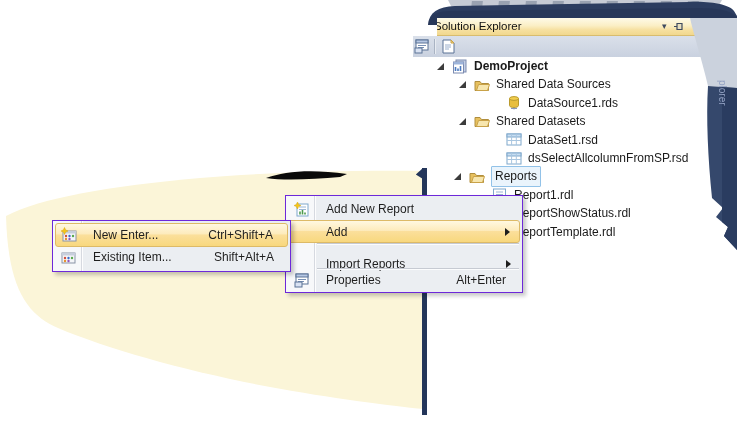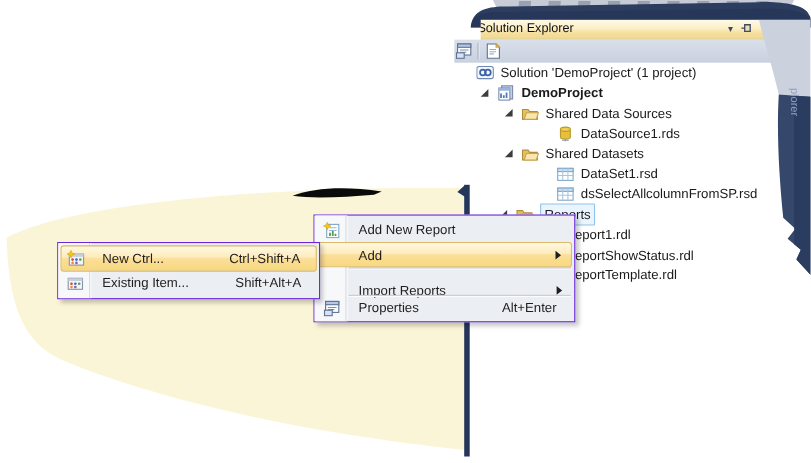--- a/index.html
+++ b/index.html
@@ -116,30 +116,20 @@
     <svg width="16" height="16">
       <path d="M3 1 h8 l3 3 v10 h-11 z" fill="#FFFFFF" stroke="#5A7396"></path>
       <path d="M11 1 l3 3 h-3 z" fill="#F2D77E" stroke="#C9A248"></path>
       <path d="M5 6 h6 M5 8 h6 M5 10 h4" stroke="#9AAECB"></path>
     </svg>
   </div>
 </div>
 
 <div id="tree">
 
-  <div class="trow" style="padding-left:20px">
-    <span class="ticon">
-      <svg width="16" height="14">
-          <rect x="0.5" y="1.5" width="15" height="11" rx="2" fill="#F4F7FB" stroke="#6C87B4"></rect>
-      <circle cx="6" cy="7" r="2.6" fill="none" stroke="#3C62A8" stroke-width="1.6"></circle>
-      <circle cx="10.5" cy="7" r="2.6" fill="none" stroke="#3C62A8" stroke-width="1.6"></circle>
-        </svg>
-    </span>
-    <span class="tlabel">Solution 'DemoProject' (1 project)</span>
-  </div>
 
   <div class="trow" style="padding-left:24px">
     <span class="arrow"></span>
     <span class="ticon">
       <svg width="16" height="15">
           <rect x="4" y="1" width="10" height="12" fill="#C4D0E6" stroke="#7C8BB0"></rect>
       <rect x="1.5" y="3" width="10" height="11" fill="#FFFFFF" stroke="#7C8BB0"></rect>
       <rect x="1.5" y="3" width="10" height="2.5" fill="#9DB4DA"></rect>
       <path d="M3.5 8 v4 M6 9.5 v2.5 M8.5 7 v5" stroke="#4C7AC0" stroke-width="1.6"></path>
         </svg>
@@ -303,21 +293,21 @@
         <rect x="3" y="4" width="13" height="10" fill="#F4F5F8" stroke="#8A93A6"></rect>
         <rect x="3" y="4" width="13" height="2.5" fill="#C7CEDC"></rect>
         <circle cx="6" cy="9" r="1.2" fill="#D04A3A"></circle>
           <circle cx="9.5" cy="9" r="1.2" fill="#3A6CC8"></circle>
         <circle cx="13" cy="9" r="1.2" fill="#58A84C"></circle>
           <circle cx="6" cy="12" r="1.2" fill="#E8902C"></circle>
         <circle cx="9.5" cy="12" r="1.2" fill="#9456B8"></circle>
         <path d="M4.5 0.5 L5.6 2.9 L8 4 L5.6 5.1 L4.5 7.5 L3.4 5.1 L1 4 L3.4 2.9 Z" fill="#F5C518" stroke="#D9A40E" stroke-width="0.5"></path>
       </svg>
     </span>
-    <span class="mlabel">New Ctrl...</span>
+    <span class="mlabel">New Enter...</span>
     <span class="mshortcut">Ctrl+Shift+A</span>
   </div>
 
   <div class="mitem" style="top:25px;height:22px">
     <span class="micon">
       <svg width="18" height="17">
         <rect x="3" y="4" width="13" height="10" fill="#F4F5F8" stroke="#8A93A6"></rect>
         <rect x="3" y="4" width="13" height="2.5" fill="#C7CEDC"></rect>
         <circle cx="6" cy="9" r="1.2" fill="#D04A3A"></circle>
           <circle cx="9.5" cy="9" r="1.2" fill="#3A6CC8"></circle>

